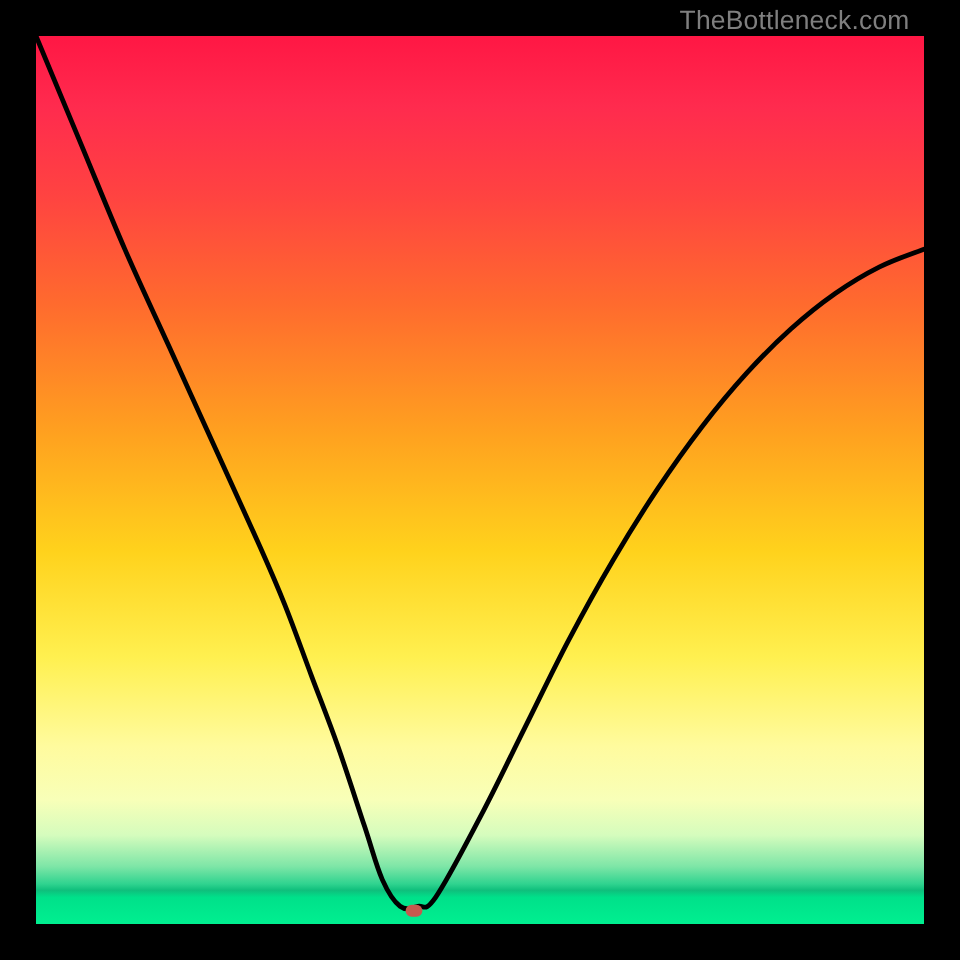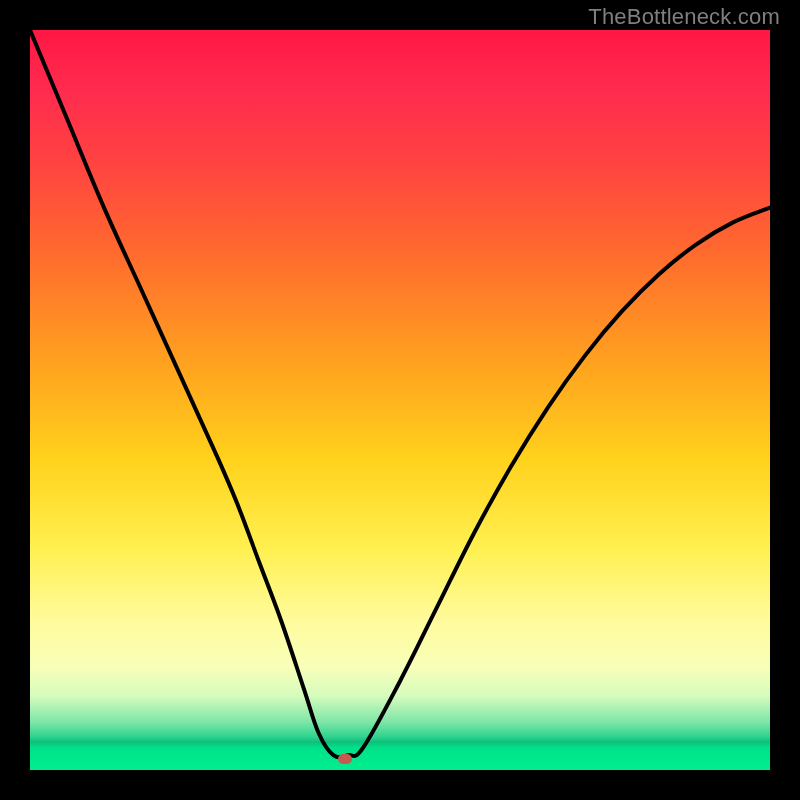--- a/index.html
+++ b/index.html
@@ -41,21 +41,21 @@
       #7ee6a7 93.5%,
       #2fd38f 95.5%,
       #0fbf7c 96.2%,
       #00e18a 97%,
       #00ef90 100%
     );
   }
   .watermark {
     position: absolute;
     top: 4px;
-    right: 20px;
+    right: 42px;
     color: #7f7f7f;
     font-size: 22px;
     letter-spacing: 0.2px;
     font-weight: 500;
   }
   svg.curve {
     position: absolute;
     top: 0;
     left: 0;
     width: 740px;

